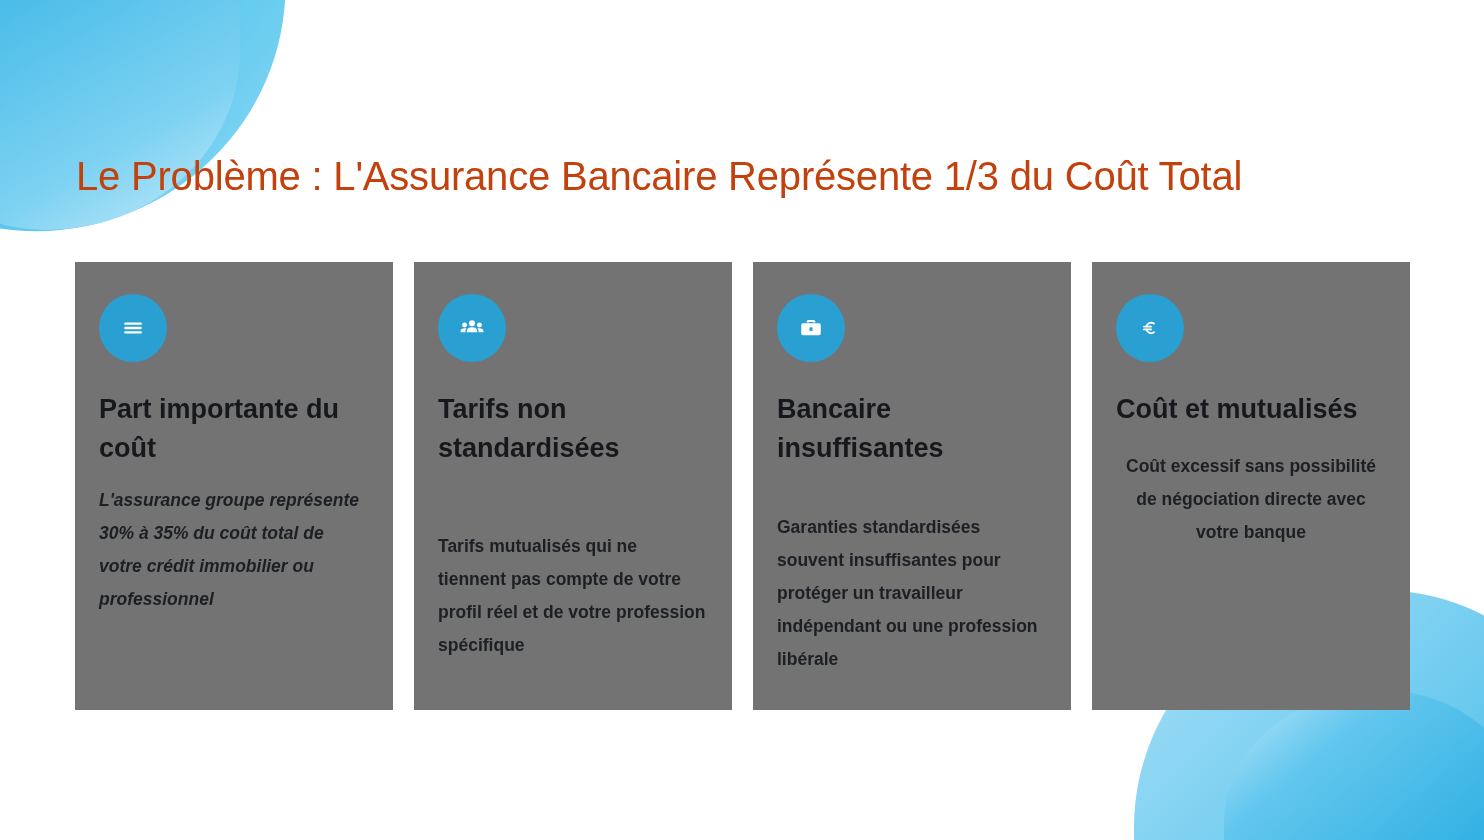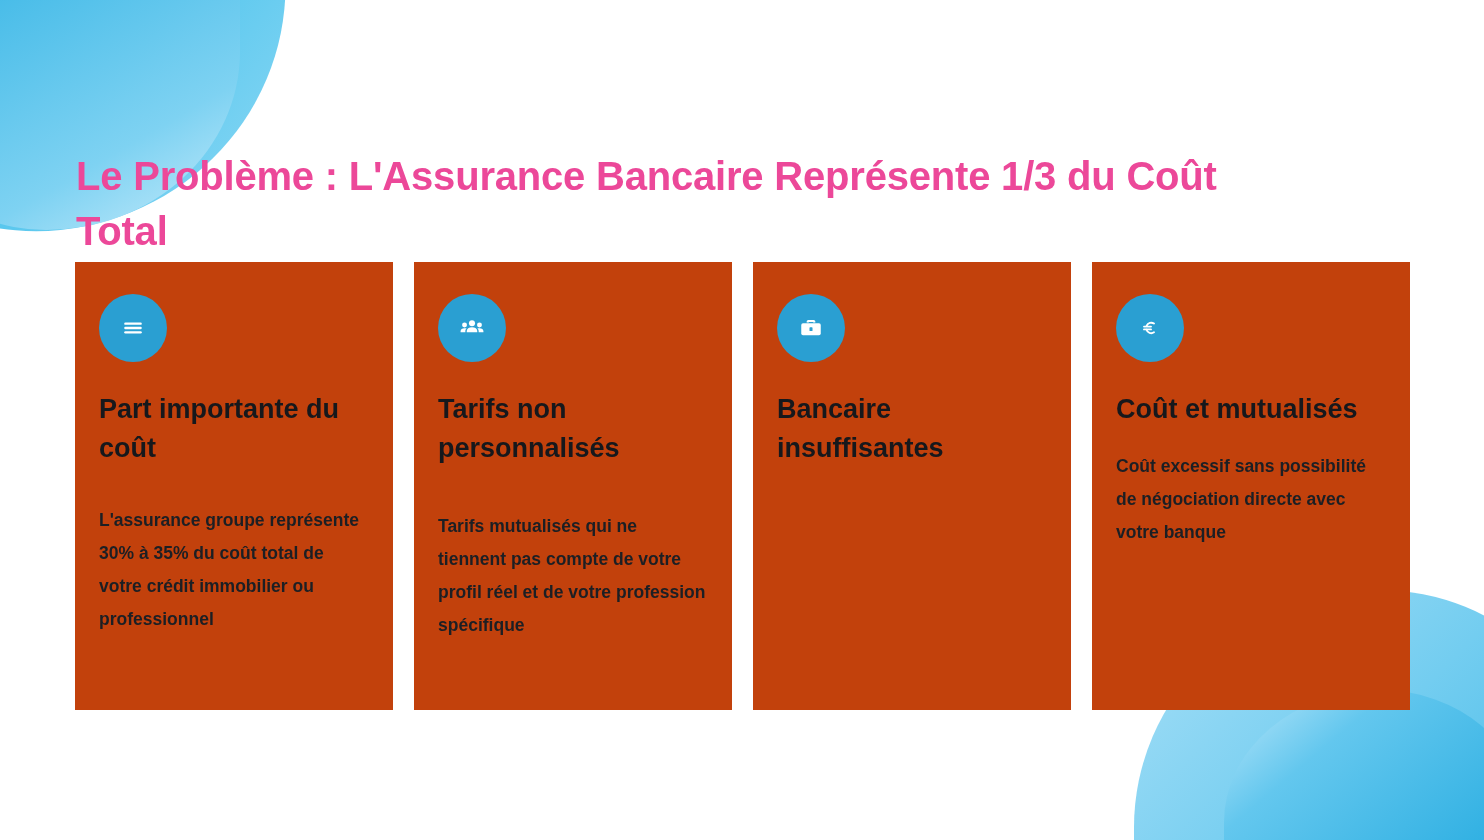--- a/index.html
+++ b/index.html
@@ -59,38 +59,38 @@
   }
 
   
   .slide-title {
     position: absolute;
     left: 76px;
     top: 122px;
     width: 1200px;
     font-size: 40px;
     line-height: 1.38;
-    font-weight: 700;
-    color: #ec4899;
+    font-weight: 400;
+    color: #c2410c;
     letter-spacing: -0.2px;
   }
 
   
   .cards {
     position: absolute;
     left: 75px;
     top: 262px;
     width: 1338px;
     display: flex;
     gap: 21px;
   }
   .card {
     width: 318px;
     min-height: 448px;
-    background: #c2410c;
+    background: #737373;
     padding: 0;
     position: relative;
     box-sizing: border-box;
   }
   .card-icon {
     width: 68px;
     height: 68px;
     border-radius: 50%;
     background: #2a9fd2;
     margin: 32px 0 0 24px;
@@ -108,24 +108,24 @@
     color: #16181c;
   }
   .card-body {
     margin: 26px 24px 0 24px;
     font-size: 17.5px;
     line-height: 1.88;
     font-weight: 600;
     color: #1c1f24;
   }
   
-  .card:nth-child(1) .card-body { margin-top: 36px; }
-  .card:nth-child(2) .card-body { margin-top: 42px; }
+  .card:nth-child(1) .card-body { margin-top: 16px; font-style: italic; }
+  .card:nth-child(2) .card-body { margin-top: 62px; }
   .card:nth-child(3) .card-body { margin-top: 43px; }
-  .card:nth-child(4) .card-body { margin-top: 21px; }
+  .card:nth-child(4) .card-body { margin-top: 21px; text-align: center; }
 </style>
 </head>
 <body>
 
 <div class="blob-top-left"></div>
 <div class="blob-top-left2"></div>
 <div class="blob-bottom-right"></div>
 <div class="blob-bottom-right2"></div>
 
 <h1 class="slide-title">Le Problème : L'Assurance Bancaire Représente 1/3 du Coût Total</h1>
@@ -148,33 +148,34 @@
     <div class="card-icon">
       <svg width="28" height="28" viewBox="0 0 24 24" fill="#ffffff">
         <circle cx="12" cy="8" r="2.6"></circle>
         <circle cx="5.6" cy="9.4" r="2.1"></circle>
         <circle cx="18.4" cy="9.4" r="2.1"></circle>
         <path d="M12 11.4c-2.7 0-4.5 1.5-4.5 3.2v1.1h9v-1.1c0-1.7-1.8-3.2-4.5-3.2z"></path>
         <path d="M5.6 12.3c-2 0-3.4 1.1-3.4 2.4v1h4.1v-1.1c0-.9.4-1.7 1.1-2.2-.5-.1-1.1-.1-1.8-.1z"></path>
         <path d="M18.4 12.3c-.7 0-1.3 0-1.8.1.7.5 1.1 1.3 1.1 2.2v1.1h4.1v-1c0-1.3-1.4-2.4-3.4-2.4z"></path>
       </svg>
     </div>
-    <div class="card-title">Tarifs non personnalisés</div>
+    <div class="card-title">Tarifs non standardisées</div>
     <div class="card-body">Tarifs mutualisés qui ne tiennent pas compte de votre profil réel et de votre profession spécifique</div>
   </div>
 
   <div class="card">
     <div class="card-icon">
       <svg width="26" height="26" viewBox="0 0 24 24" fill="#ffffff">
         <path d="M9.5 4.5h5c.8 0 1.5.7 1.5 1.5v1h-2V6.5h-4V7H8V6c0-.8.7-1.5 1.5-1.5z"></path>
         <rect x="3" y="7.6" width="18" height="11" rx="1.6"></rect>
         <rect x="10.6" y="11.4" width="2.8" height="3.4" rx="0.6" fill="#2a9fd2"></rect>
       </svg>
     </div>
     <div class="card-title">Bancaire insuffisantes</div>
+    <div class="card-body">Garanties standardisées souvent insuffisantes pour protéger un travailleur indépendant ou une profession libérale</div>
   </div>
 
   <div class="card">
     <div class="card-icon">
       <svg width="24" height="24" viewBox="0 0 24 24" fill="none" stroke="#ffffff" stroke-width="1.9" stroke-linecap="round">
         <path d="M16 7.5a5 5 0 0 0-7.3 2.2"></path>
         <path d="M8.4 13.6A5 5 0 0 0 16 16.3"></path>
         <line x1="6" y1="10.6" x2="13" y2="10.6"></line>
         <line x1="6" y1="13.4" x2="13" y2="13.4"></line>
       </svg>

